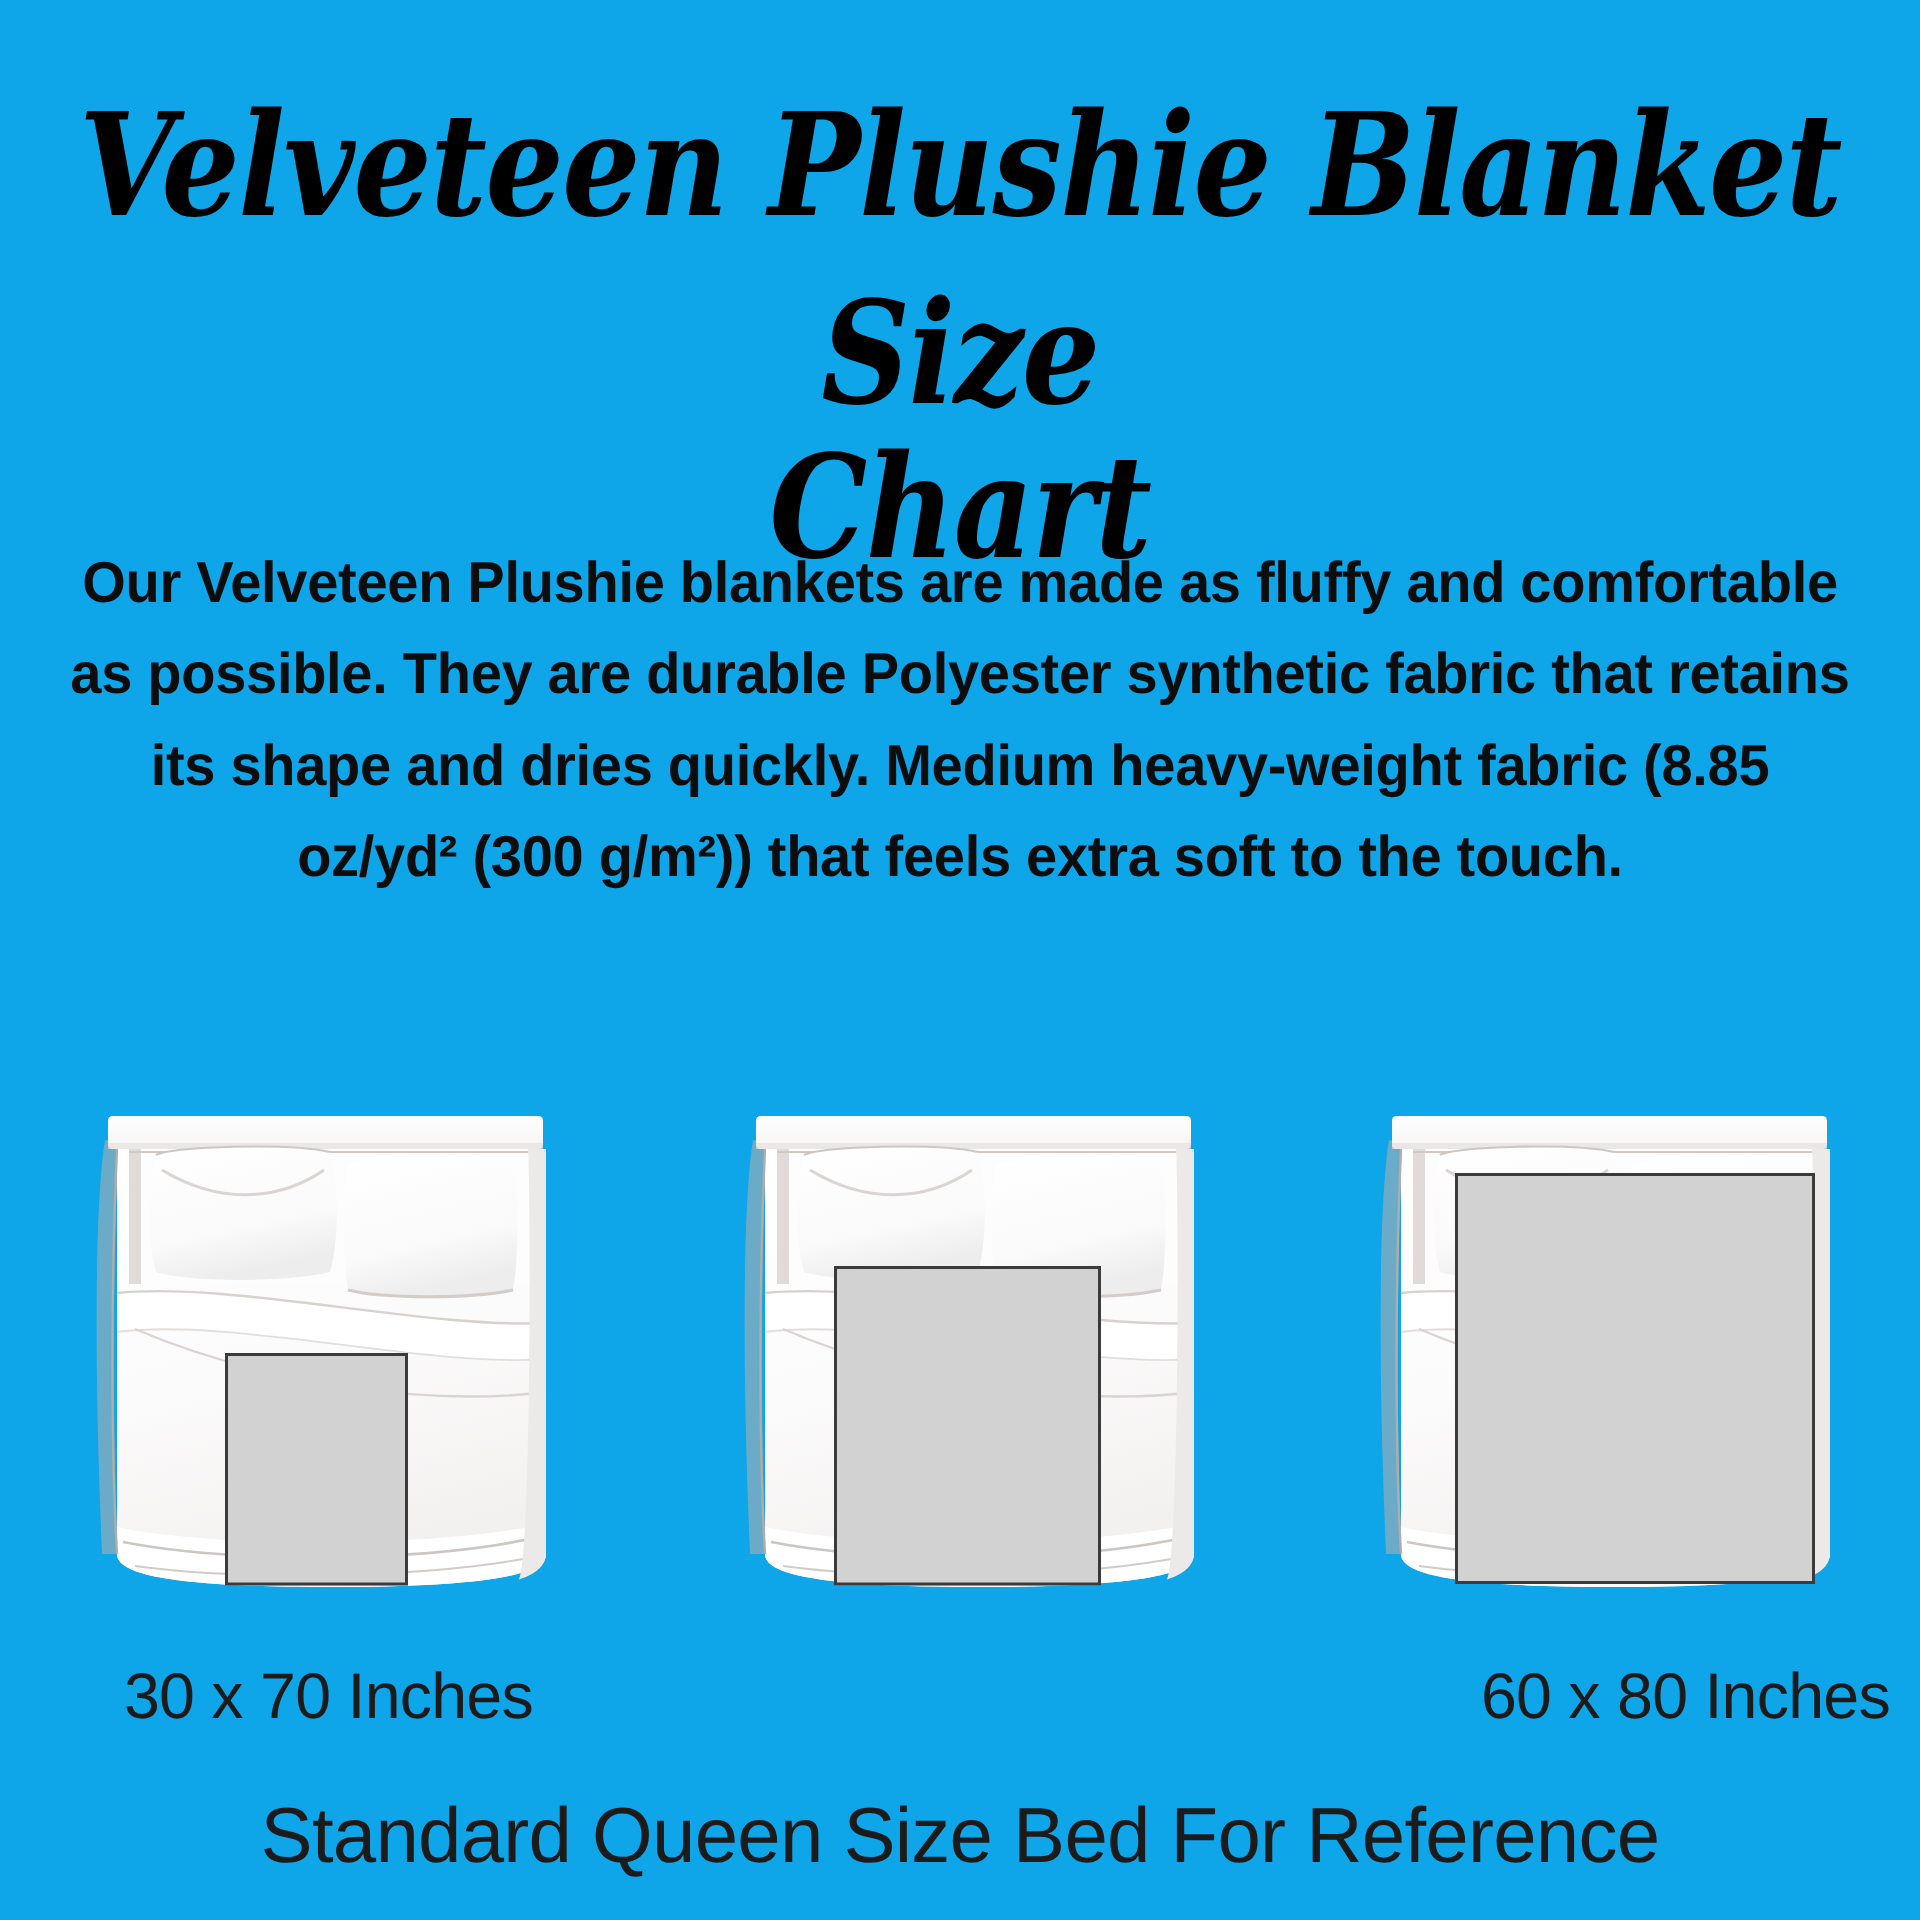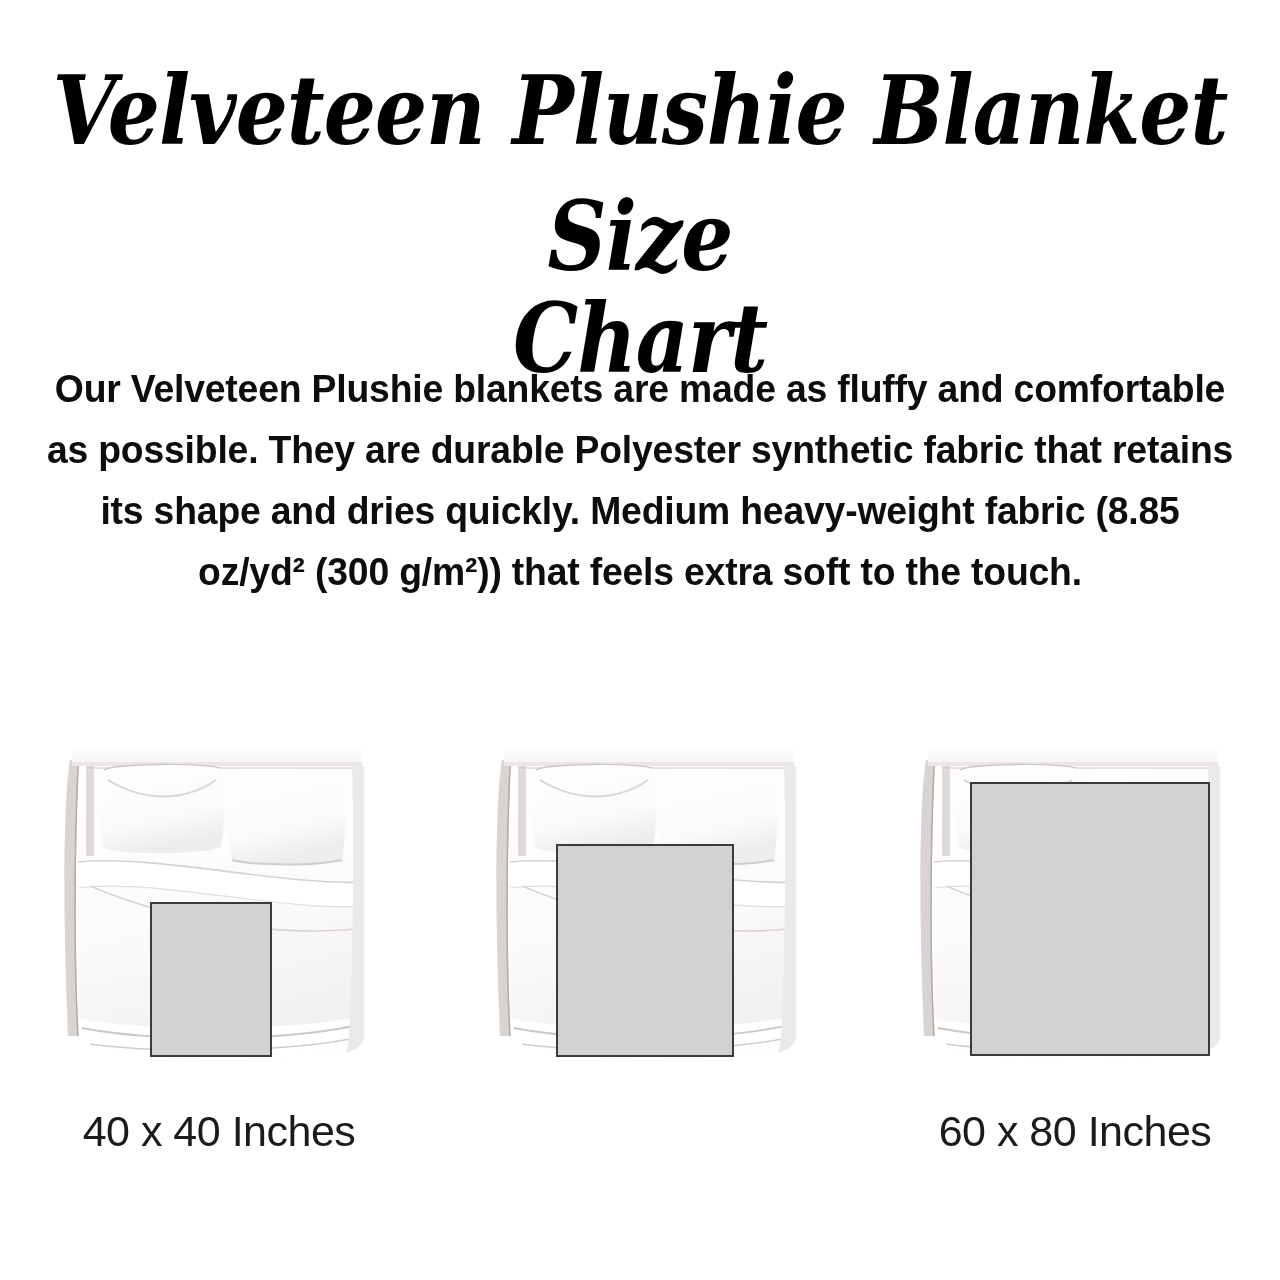--- a/index.html
+++ b/index.html
@@ -11,21 +11,21 @@
     height: 1280px;
     background: #E5D9D1;
     font-family: "Liberation Sans", sans-serif;
     overflow: hidden;
     position: relative;
   }
 
   .page {
     position: absolute;
     inset: 0;
-    background: #ffffff;
+    background: #0ea5e9;
   }
 
   
   .title-block {
     position: absolute;
     top: 48px;
     left: 0;
     width: 1280px;
     text-align: center;
   }
@@ -111,21 +111,21 @@
     font-family: "Liberation Sans", sans-serif;
     font-weight: 400;
     font-size: 43px;
     line-height: 50px;
     color: #1b1b1b;
     white-space: nowrap;
     letter-spacing: -0.5px;
   }
   .size-label.s0 { left: 34px;  width: 370px; text-align: center; }
   .size-label.s1 { left: 466px; width: 370px; text-align: center; }
-  .size-label.s2 { left: 890px; width: 370px; text-align: center; }
+  .size-label.s2 { left: 890px; width: 370px; text-align: right; }
 
   
   .footer-caption {
     position: absolute;
     top: 1192px;
     left: 0;
     width: 1280px;
     text-align: center;
     font-family: "Liberation Sans", sans-serif;
     font-weight: 400;
@@ -290,17 +290,18 @@
           <path d="M56 308 C130 318 250 316 322 302" fill="none" stroke="#bdb6b1" stroke-width="1.4" opacity="0.7"></path>
           <path d="M318 30 L330 30 L330 300 C330 308 322 314 312 317 C320 300 320 60 318 30 Z" fill="#eceae8"></path>
           <path d="M44 30 C40 120 40 230 44 300" fill="none" stroke="#b5aca7" stroke-width="1.6"></path>
         </svg>
       </div>
       <div class="blanket b2"></div>
     </div>
 
   </div>
 
-  <div class="size-label s0">40 x 40 Inches</div>
+  <div class="size-label s0">30 x 70 Inches</div>
   <div class="size-label s2">60 x 80 Inches</div>
 
+  <div class="footer-caption">Standard Queen Size Bed For Reference</div>
 
 </div>
 
 </body></html>

